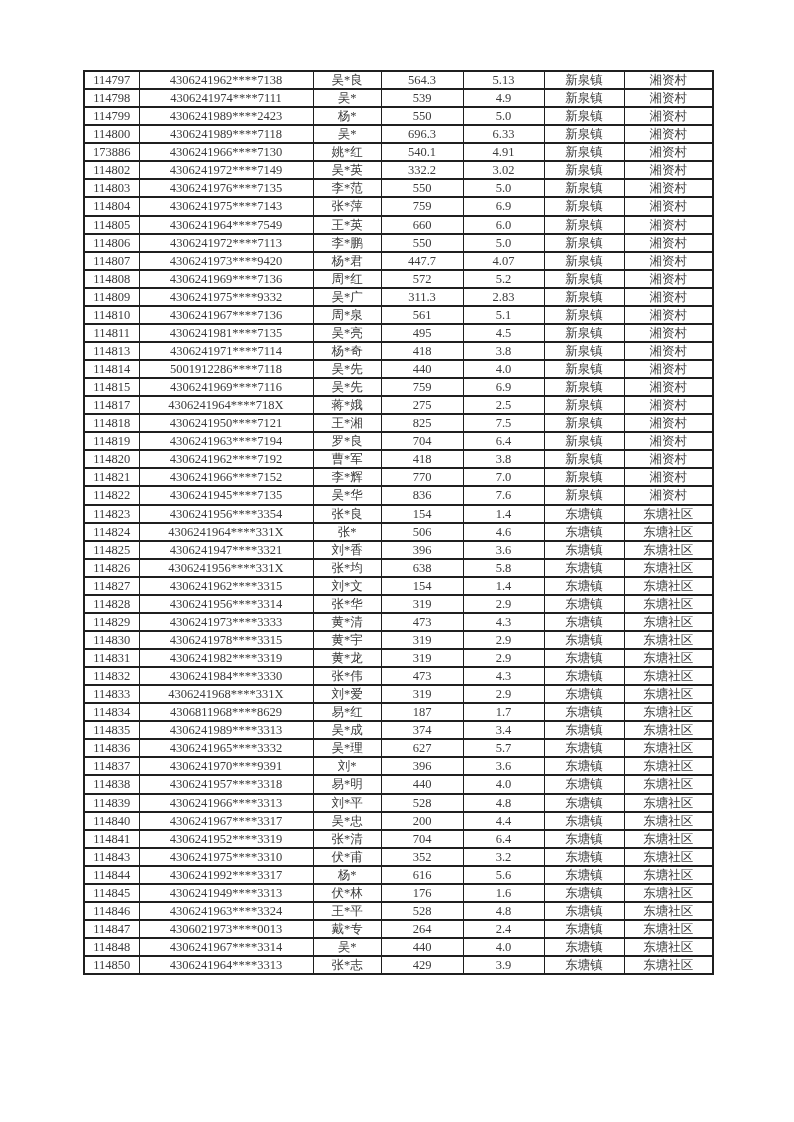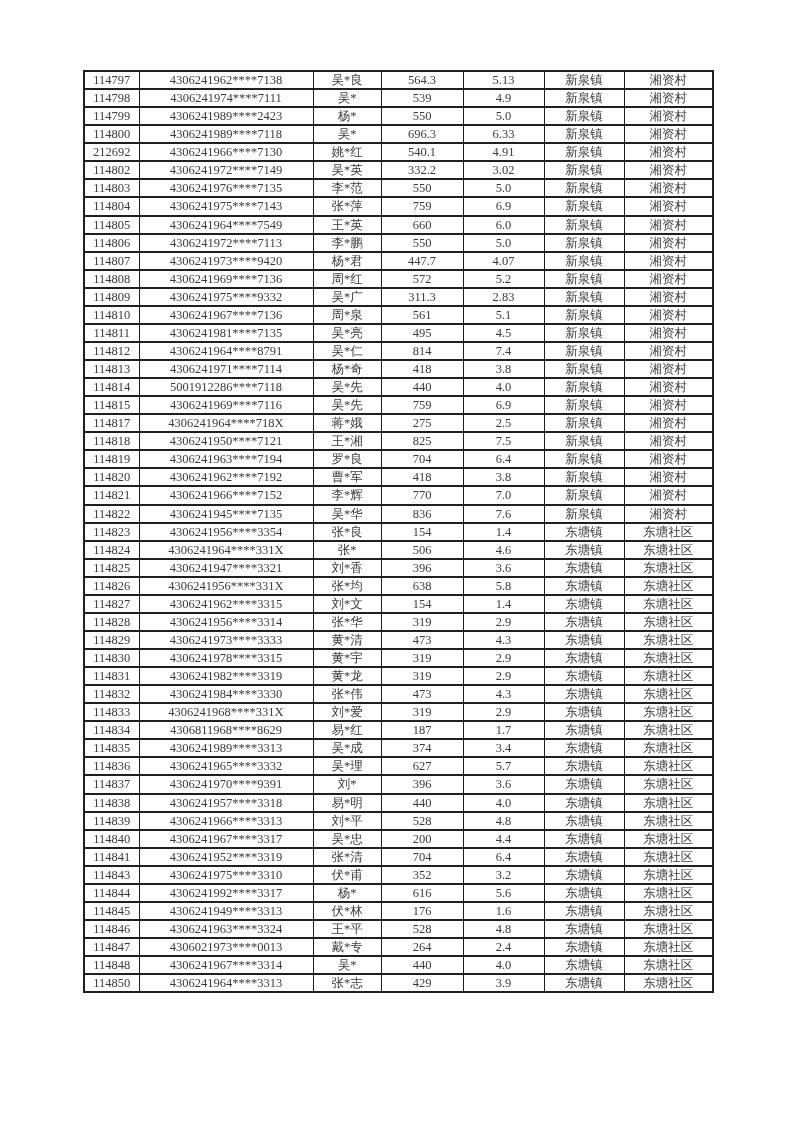--- a/index.html
+++ b/index.html
@@ -96,21 +96,21 @@
         <tr>
           <td>114800</td>
           <td>4306241989****7118</td>
           <td>吴*</td>
           <td>696.3</td>
           <td>6.33</td>
           <td>新泉镇</td>
           <td>湘资村</td>
         </tr>
         <tr>
-          <td>212692</td>
+          <td>173886</td>
           <td>4306241966****7130</td>
           <td>姚*红</td>
           <td>540.1</td>
           <td>4.91</td>
           <td>新泉镇</td>
           <td>湘资村</td>
         </tr>
         <tr>
           <td>114802</td>
           <td>4306241972****7149</td>
@@ -195,29 +195,20 @@
         <tr>
           <td>114811</td>
           <td>4306241981****7135</td>
           <td>吴*亮</td>
           <td>495</td>
           <td>4.5</td>
           <td>新泉镇</td>
           <td>湘资村</td>
         </tr>
         <tr>
-          <td>114812</td>
-          <td>4306241964****8791</td>
-          <td>吴*仁</td>
-          <td>814</td>
-          <td>7.4</td>
-          <td>新泉镇</td>
-          <td>湘资村</td>
-        </tr>
-        <tr>
           <td>114813</td>
           <td>4306241971****7114</td>
           <td>杨*奇</td>
           <td>418</td>
           <td>3.8</td>
           <td>新泉镇</td>
           <td>湘资村</td>
         </tr>
         <tr>
           <td>114814</td>

